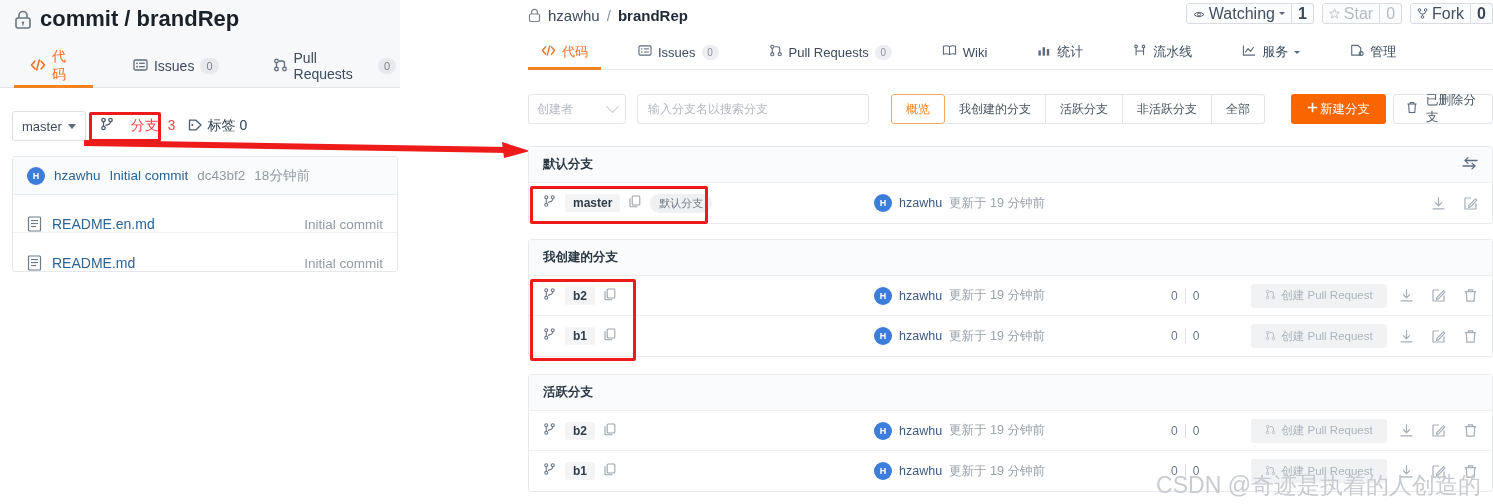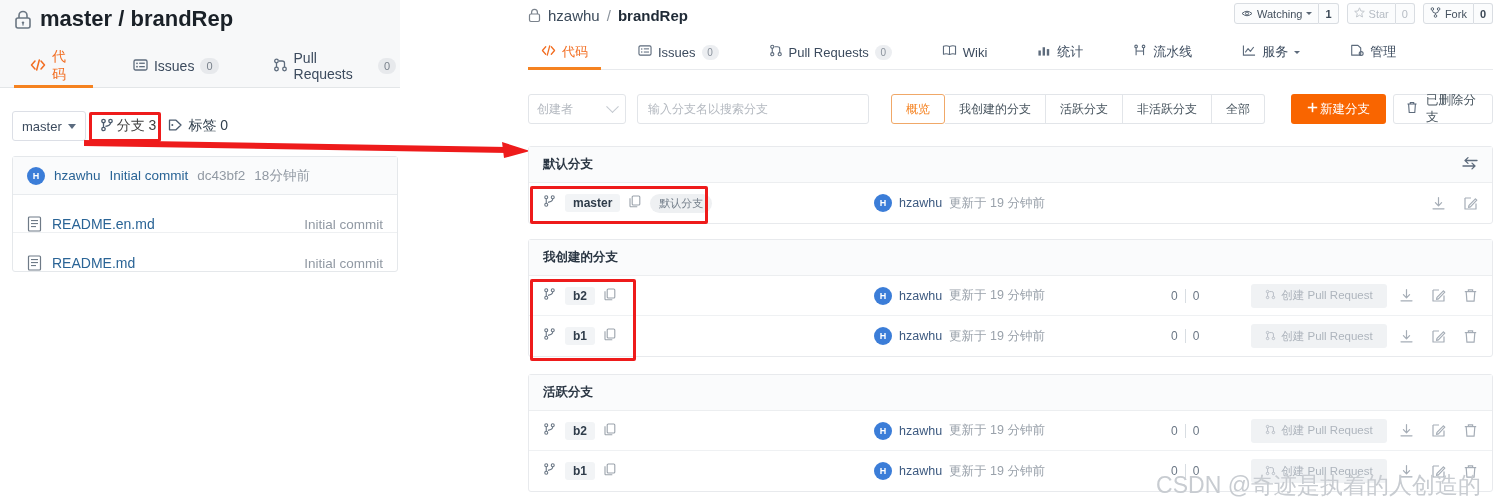--- a/index.html
+++ b/index.html
@@ -56,22 +56,22 @@
     margin-left: 12px; height: 30px; min-width: 72px;
     border: 1px solid #dcdfe6; border-radius: 3px; background: #fff;
     display: flex; align-items: center; gap: 6px; padding: 0 9px;
     font-size: 13px; color: #3c4b5e;
   }
   .caret-down {
     width: 0; height: 0; border-left: 4px solid transparent;
     border-right: 4px solid transparent; border-top: 5px solid #5b6b7f;
   }
   .lp-branchlink {
-    margin-left: 14px; display: flex; align-items: center; gap: 3px;
-    font-size: 14px; color: #404040;
+    margin-left: 14px; display: flex; align-items: center; gap: 17px;
+    font-size: 14px; color: #ef4444; font-family: Liberation Mono, monospace;
   }
   .lp-taglink {
     margin-left: 12px; display: flex; align-items: center; gap: 5px;
     font-size: 14px; color: #31404e;
   }
   .lp-files {
     position: absolute; left: 12px; top: 156px; width: 386px;
     border: 1px solid #e5e8eb; border-radius: 3px; background: #fff;
   }
   .lp-commitrow {
@@ -115,21 +115,21 @@
   .rp-breadcrumb {
     position: absolute; left: 0; top: 2px; height: 26px;
     display: flex; align-items: center; gap: 7px; font-size: 15px; color: #3b4a5a;
   }
   .rp-breadcrumb .repo { font-weight: bold; color: #1f2a36; }
   .rp-breadcrumb .sep { color: #8a929c; }
   .lock-icon-sm { width: 13px; height: 15px; }
   .rp-actions {
     position: absolute; right: 0; top: 3px; display: flex; gap: 8px; align-items: center;
   }
-  .btn-group { display: flex; height: 21px; font-size: 11px; }
+  .btn-group { display: flex; height: 21px; font-size: 16px; }
   .btn-group .seg {
     border: 1px solid #d9dde2; background: #fbfcfd; color: #44505e;
     display: flex; align-items: center; gap: 4px; padding: 0 6px;
   }
   .btn-group .seg.l { border-radius: 3px 0 0 3px; }
   .btn-group .seg.r { border-radius: 0 3px 3px 0; border-left: none; font-weight: bold; color: #3b4856; }
   .btn-group.dim .seg { color: #b6bcc4; }
   .btn-group.dim .seg.r { color: #b6bcc4; font-weight: normal; }
   .rp-tabs {
     position: absolute; left: 0; top: 32px; height: 38px;
@@ -254,21 +254,21 @@
     <div class="lp-header">
       <div class="lp-title">
         <span class="lock-icon-big">
           <svg viewBox="0 0 18 20" width="18" height="20">
             <rect x="2" y="8" width="14" height="10" rx="2" fill="none" stroke="#6b7783" stroke-width="1.6"></rect>
             <path d="M5 8 V5.5 A4 4 0 0 1 13 5.5 V8" fill="none" stroke="#6b7783" stroke-width="1.6"></path>
             <circle cx="9" cy="12.6" r="1.2" fill="#6b7783"></circle>
             <rect x="8.4" y="12.6" width="1.2" height="3" fill="#6b7783"></rect>
           </svg>
         </span>
-        <span>master / brandRep</span>
+        <span>commit / brandRep</span>
       </div>
 
       <div class="lp-tabs">
         <div class="lp-tab first active">
           <span>
             <svg width="16" height="14" viewBox="0 0 16 14">
               <path d="M5 3 L1.5 7 L5 11" fill="none" stroke="#f26d21" stroke-width="1.5" stroke-linecap="round" stroke-linejoin="round"></path>
               <path d="M11 3 L14.5 7 L11 11" fill="none" stroke="#f26d21" stroke-width="1.5" stroke-linecap="round" stroke-linejoin="round"></path>
               <path d="M9.3 2 L6.7 12" fill="none" stroke="#f26d21" stroke-width="1.5" stroke-linecap="round"></path>
             </svg>

